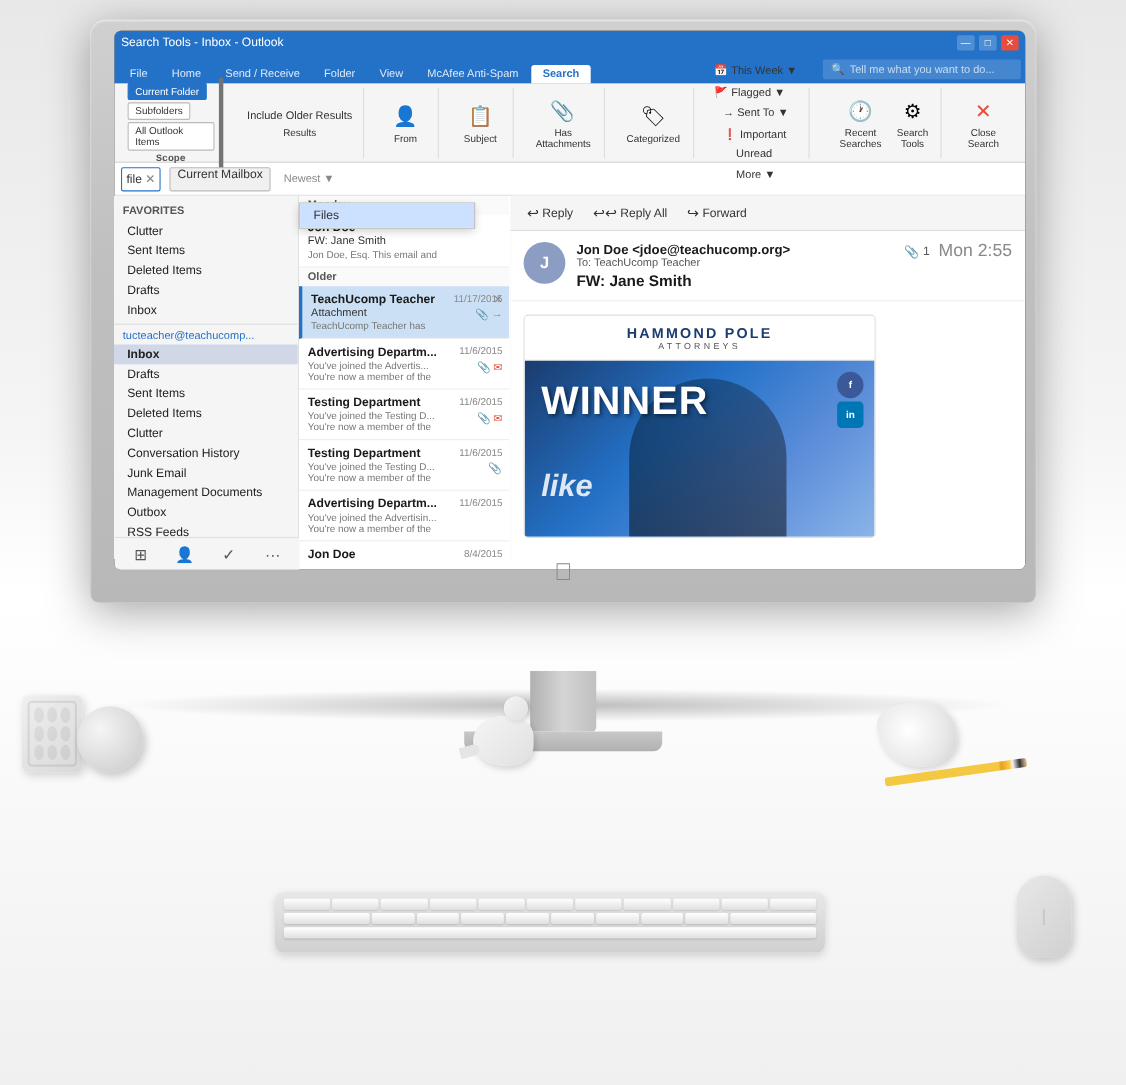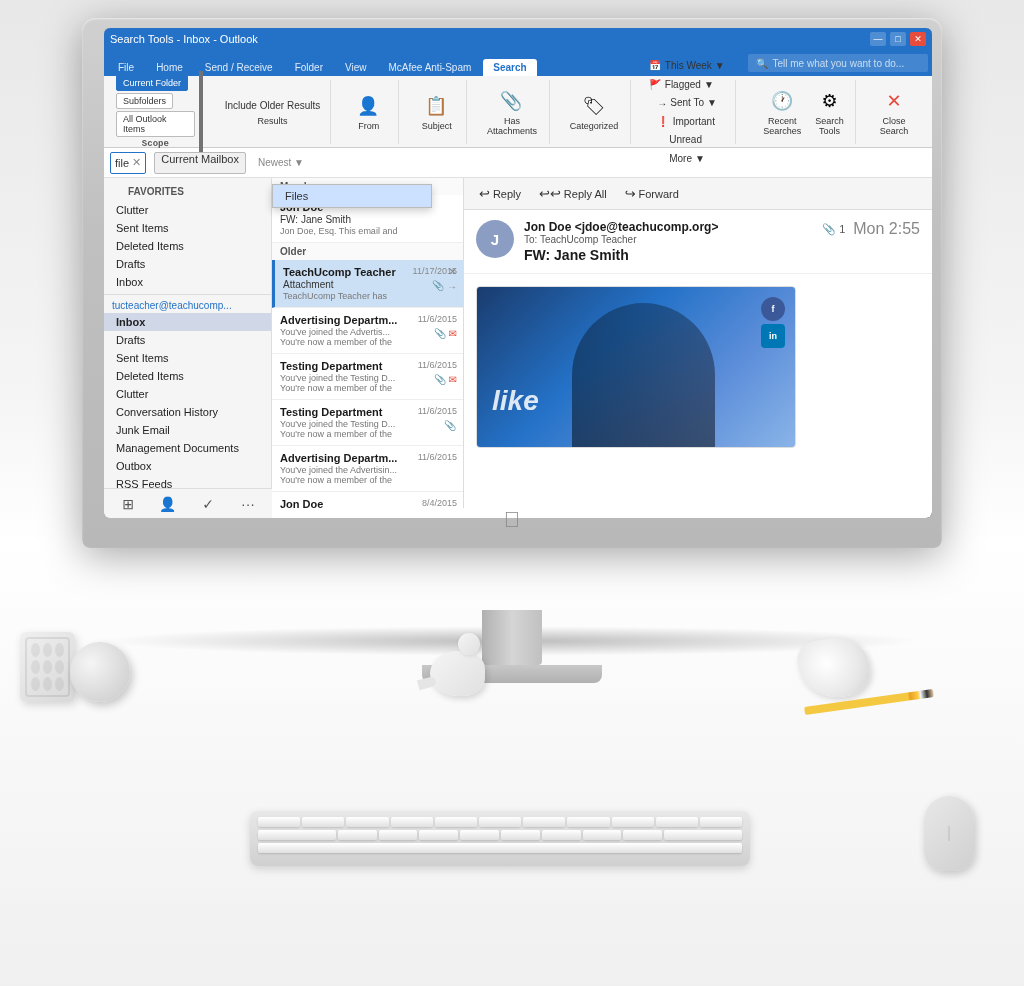--- a/index.html
+++ b/index.html
@@ -316,21 +316,20 @@
       border-right: 1px solid #ddd;
       overflow-y: auto;
       padding: 4px 0;
     }
     .sidebar-section {
       padding: 4px 8px;
       font-size: 10px;
       font-weight: 700;
       color: #555;
       text-transform: uppercase;
-      margin-left: 16px;
     }
     .sidebar-item {
       padding: 3px 12px;
       font-size: 11px;
       color: #222;
       cursor: pointer;
       white-space: nowrap;
       overflow: hidden;
       text-overflow: ellipsis;
     }
@@ -1072,25 +1071,34 @@
                   <div class="reading-header-date">Mon 2:55</div>
                 </div>
               </div>
               <div class="reading-header-subject">FW: Jane Smith</div>
             </div>
           </div>
 
           <div class="reading-body">
             <div class="email-image-card">
 
+              <div class="image-card-header">
+                <div>
+                  <div class="hp-logo">HAMMOND POLE</div>
+                  <div class="hp-subtitle">ATTORNEYS</div>
+                </div>
+              </div>
 
               <div class="image-card-photo">
 
                 <div style="position:absolute;bottom:0;left:30%;width:45%;height:90%;background:linear-gradient(180deg,rgba(0,0,0,0.3),rgba(0,0,0,0.5));border-radius:50% 50% 0 0;"></div>
 
+                <div class="winner-overlay">
+                  <div class="winner-text">WINNER</div>
+                </div>
 
                 <div class="social-bubbles">
                   <div class="social-bubble fb-bubble">f</div>
                   <div style="width:24px;height:24px;border-radius:4px;background:#0077b5;display:flex;align-items:center;justify-content:center;font-size:9px;font-weight:700;color:#fff;">in</div>
                 </div>
 
                 <div class="like-text">like</div>
               </div>
 
             </div>

